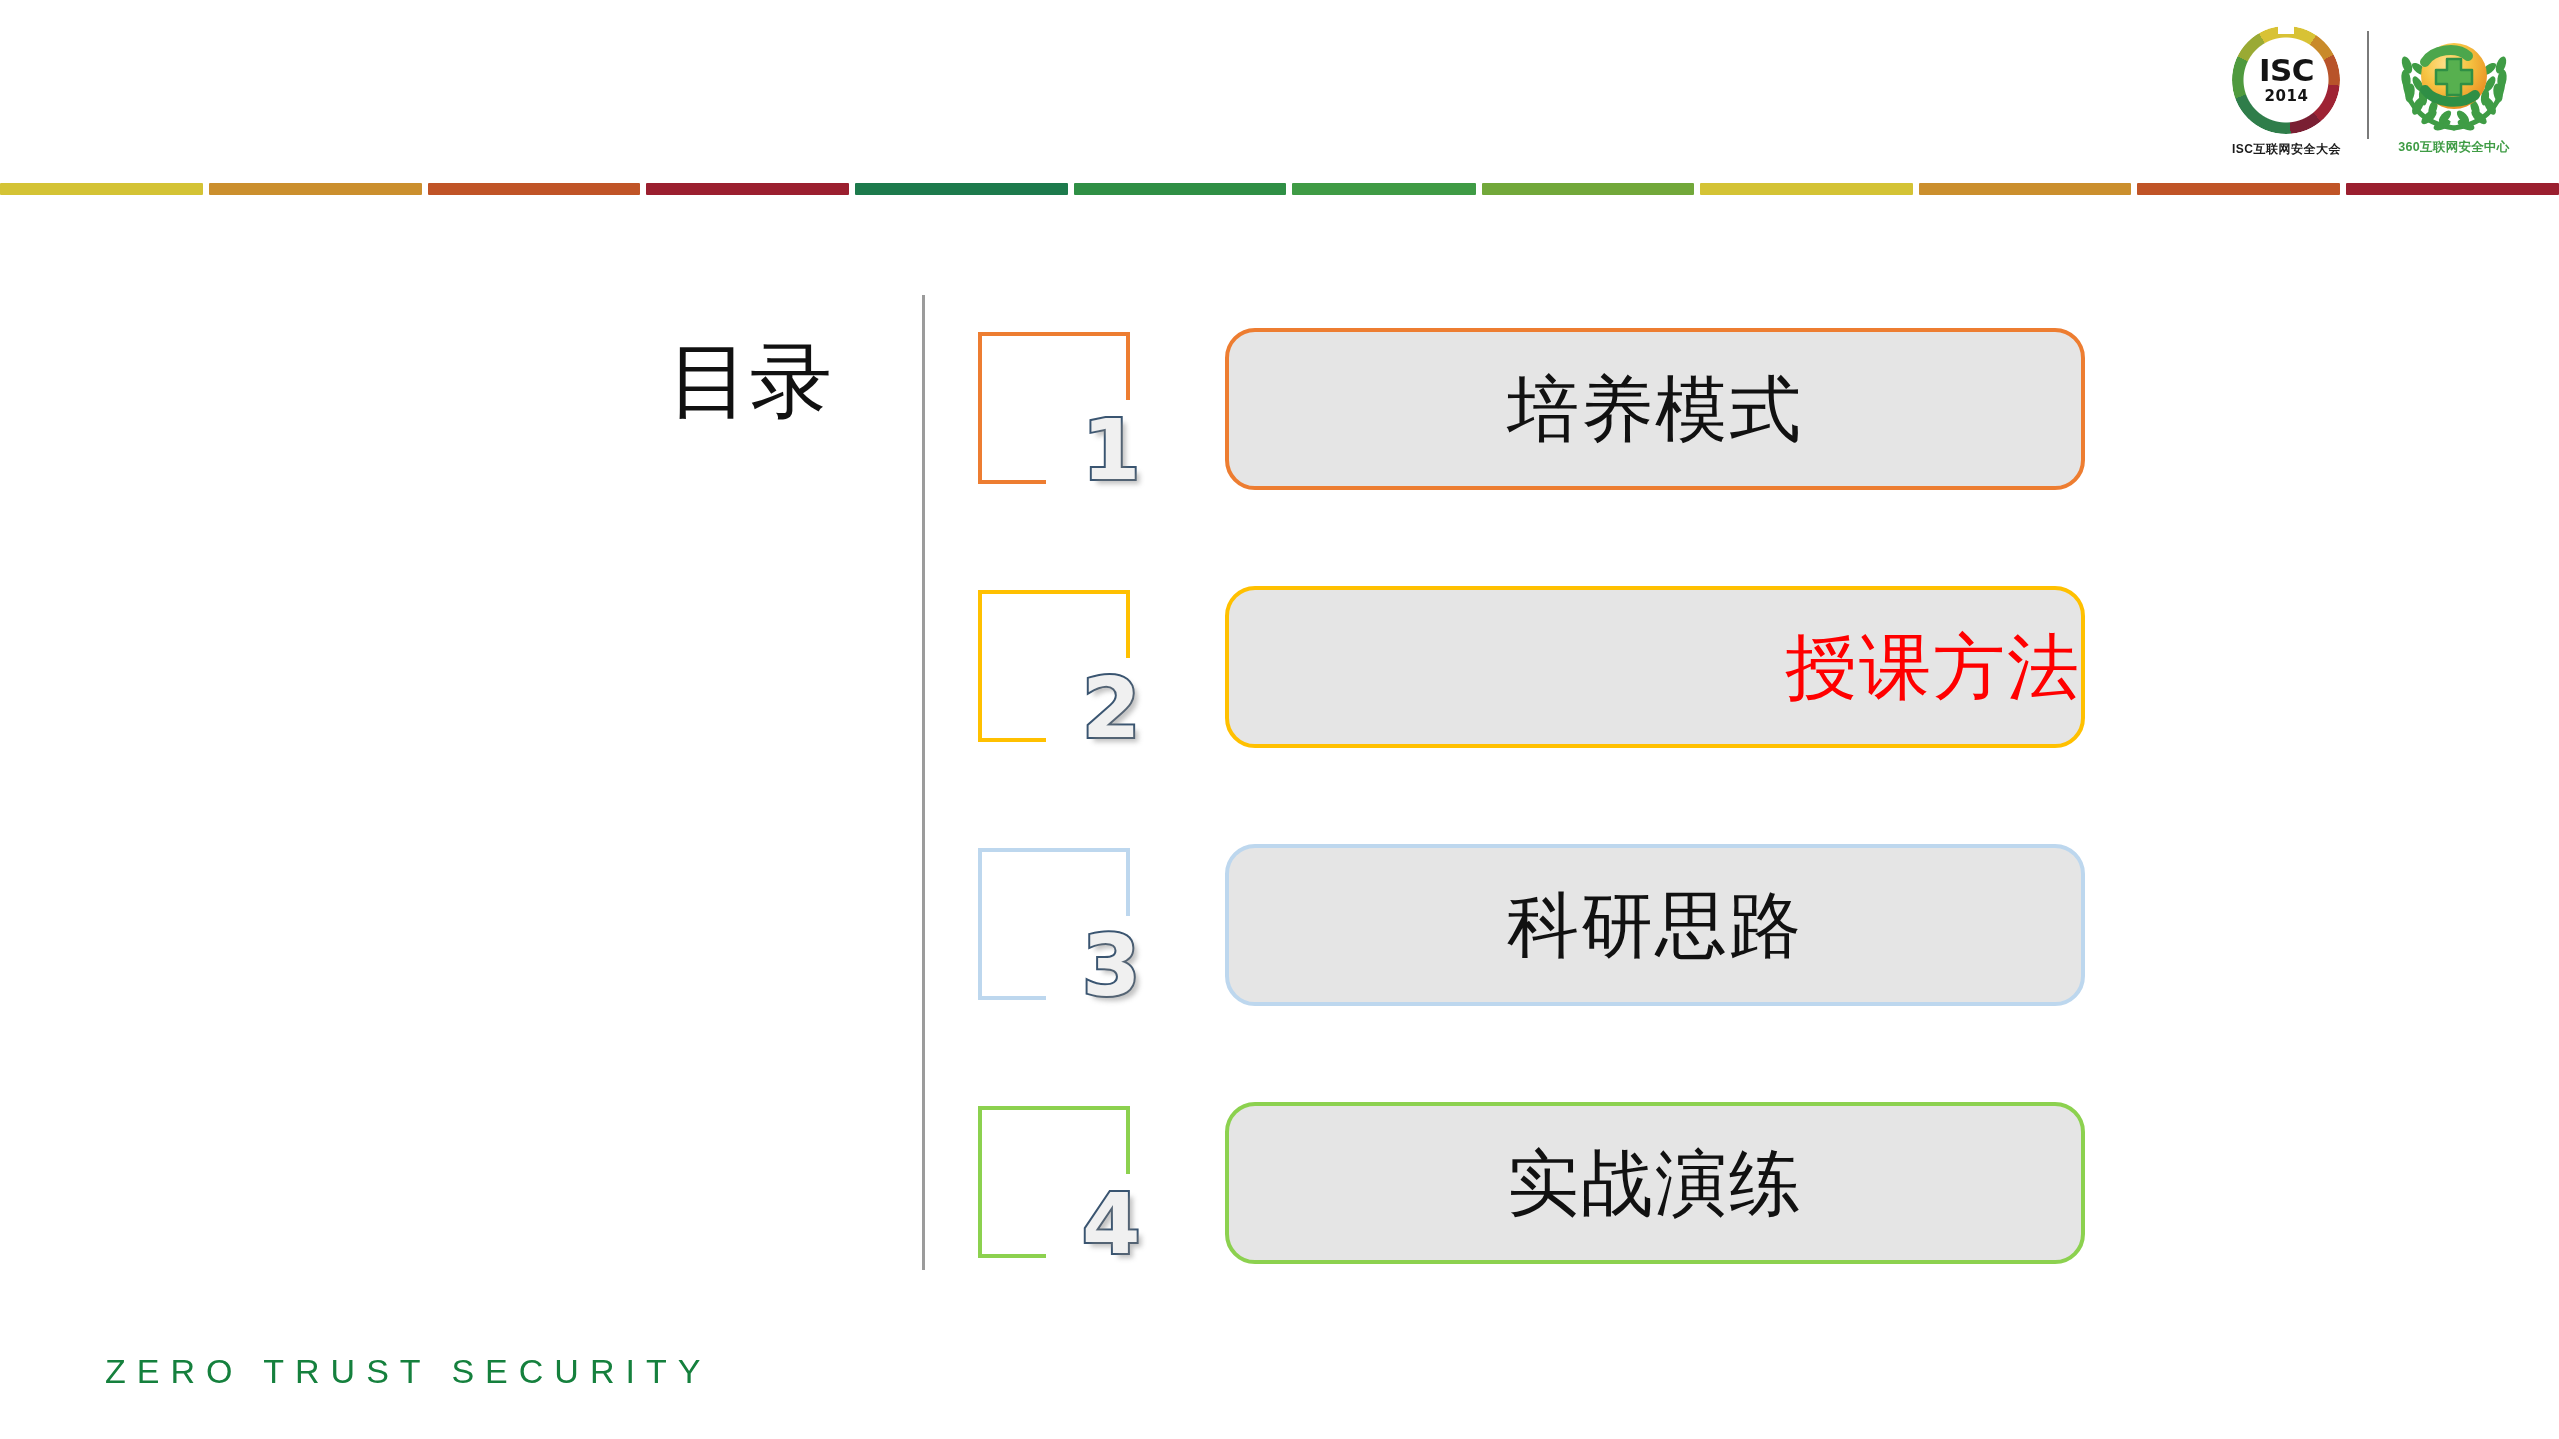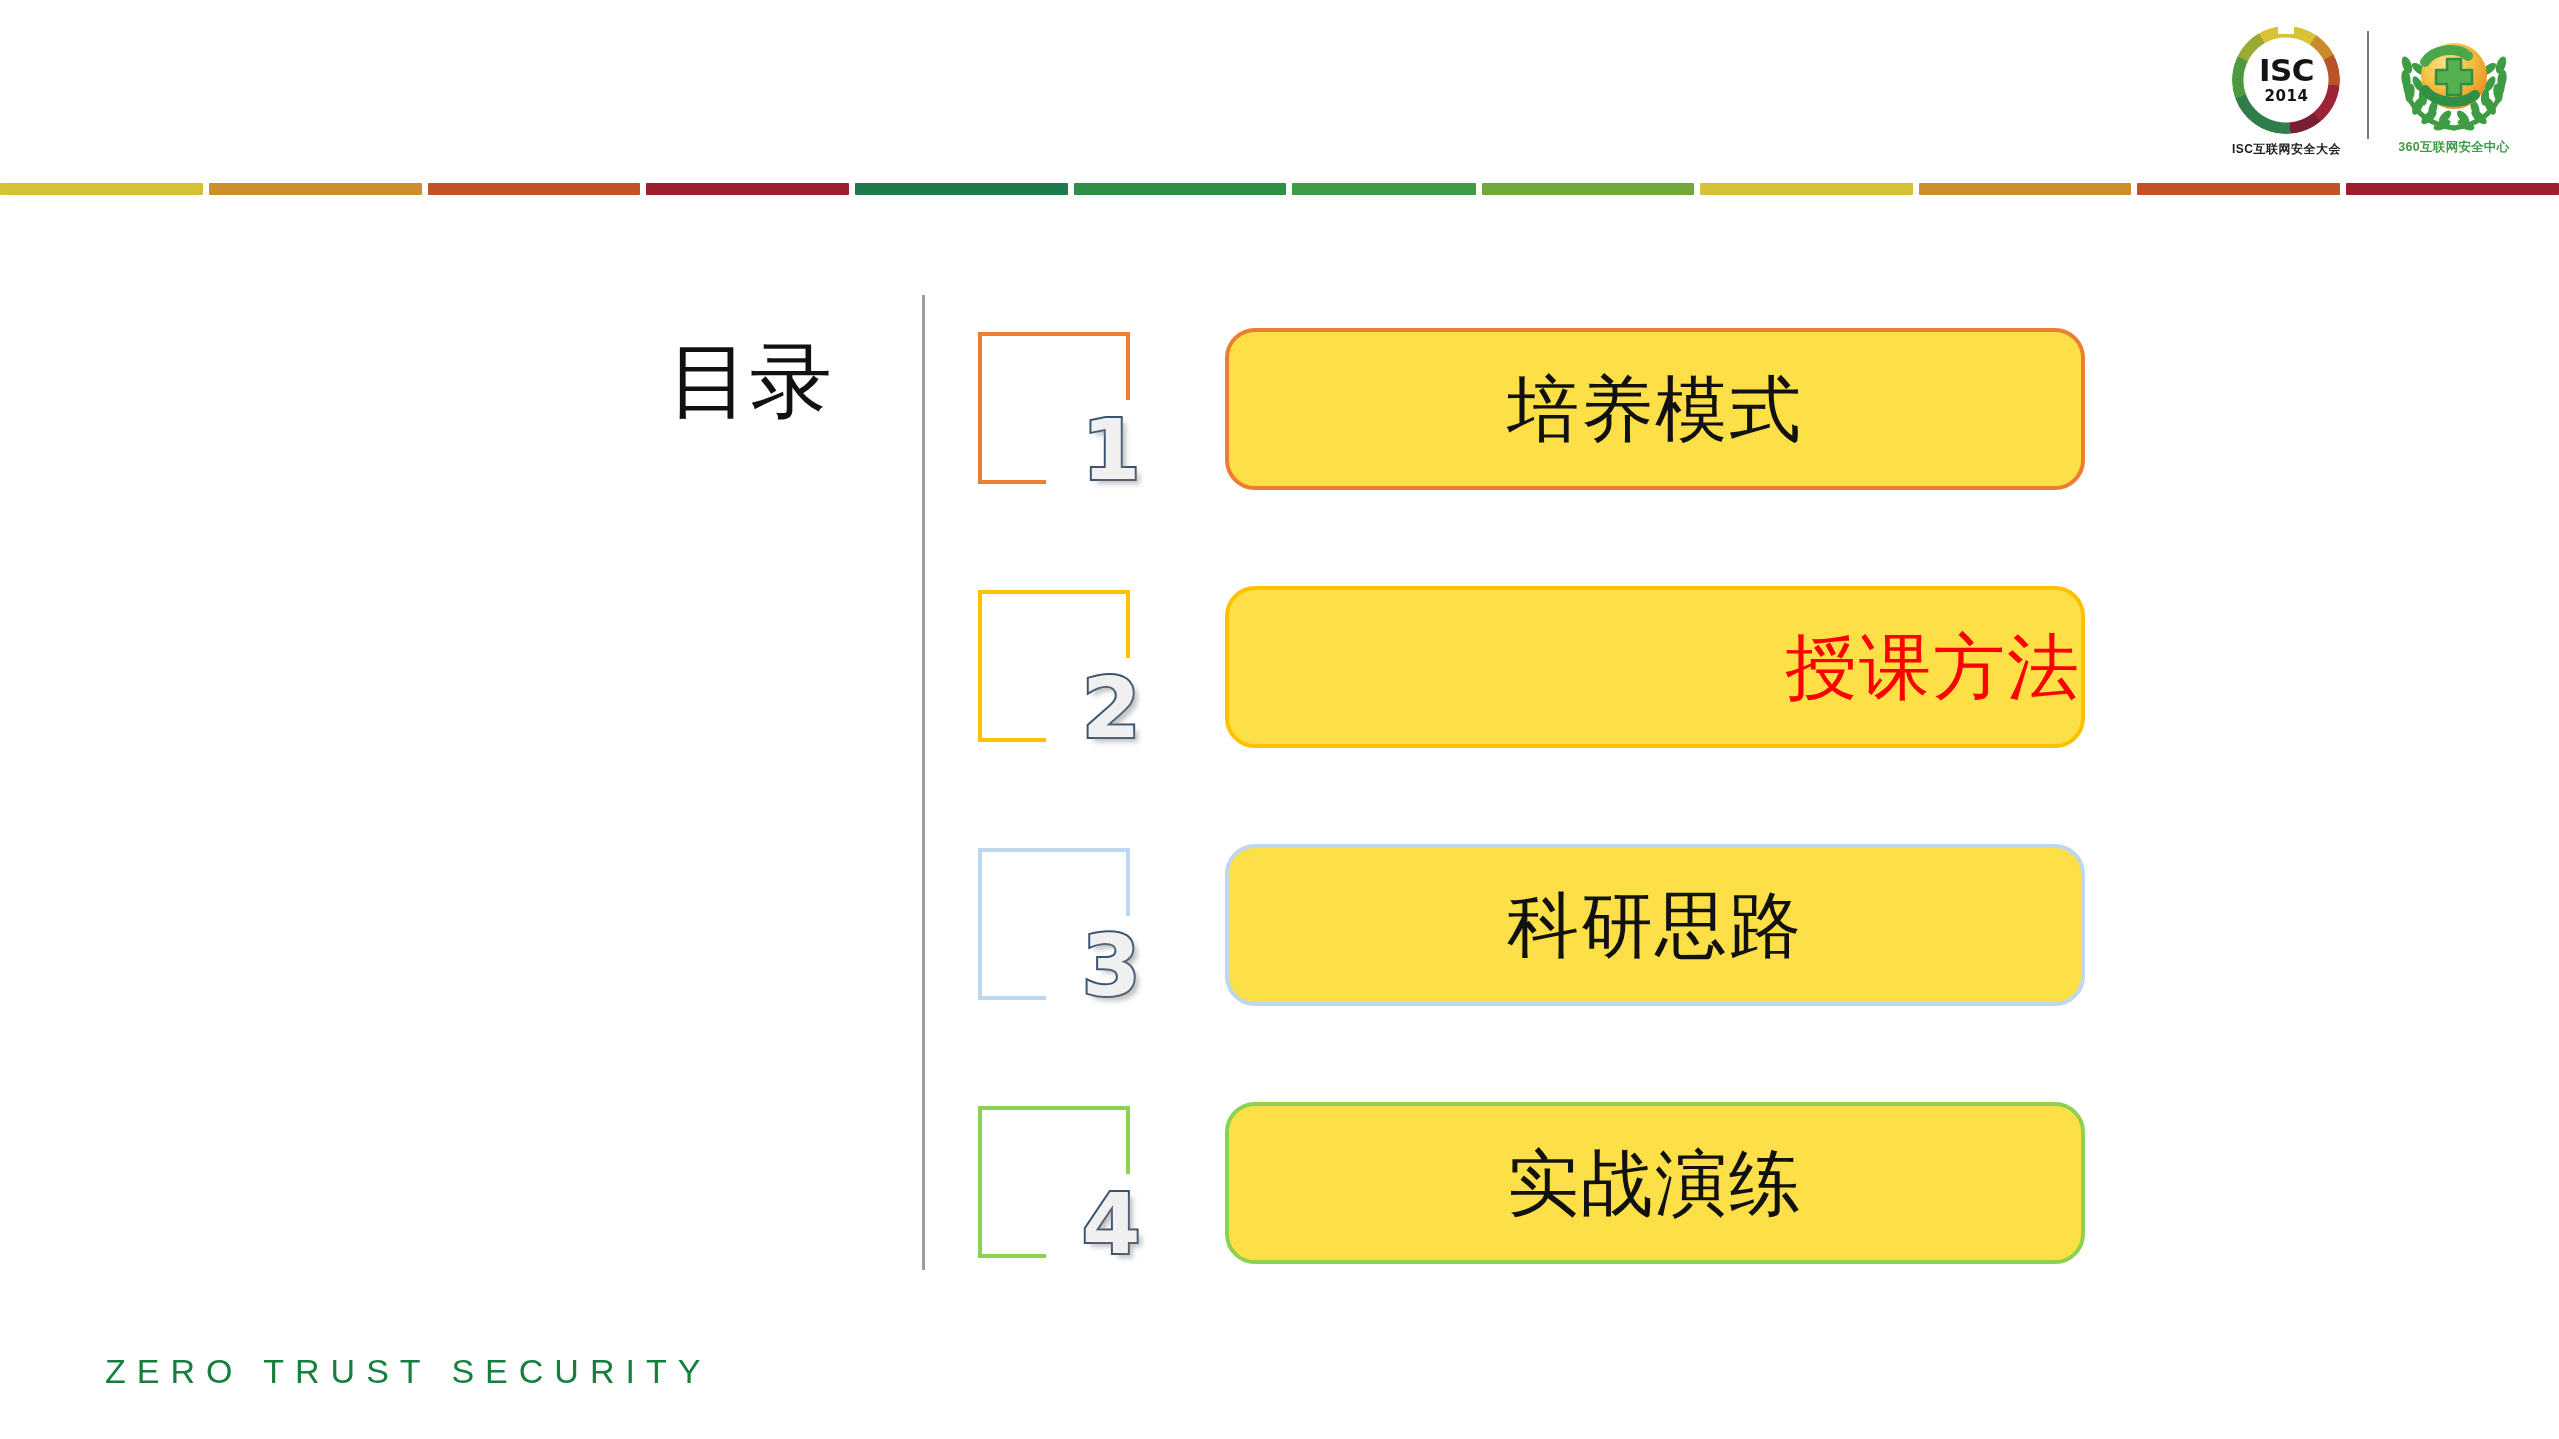--- a/index.html
+++ b/index.html
@@ -202,21 +202,21 @@
     left: 265px;
     top: 8px;
     width: 860px;
     height: 162px;
     border: 4px solid #000;
     border-radius: 30px;
     box-sizing: border-box;
     display: flex;
     align-items: center;
     justify-content: center;
-    background: #fde047;
+    background: #e5e5e5;
   }
   .toc-box-label {
     font-size: 72px;
     line-height: 1;
     font-weight: 400;
     color: #111111;
     letter-spacing: 2px;
     font-family: "DejaVu Sans", "Liberation Sans", sans-serif;
   }
 

